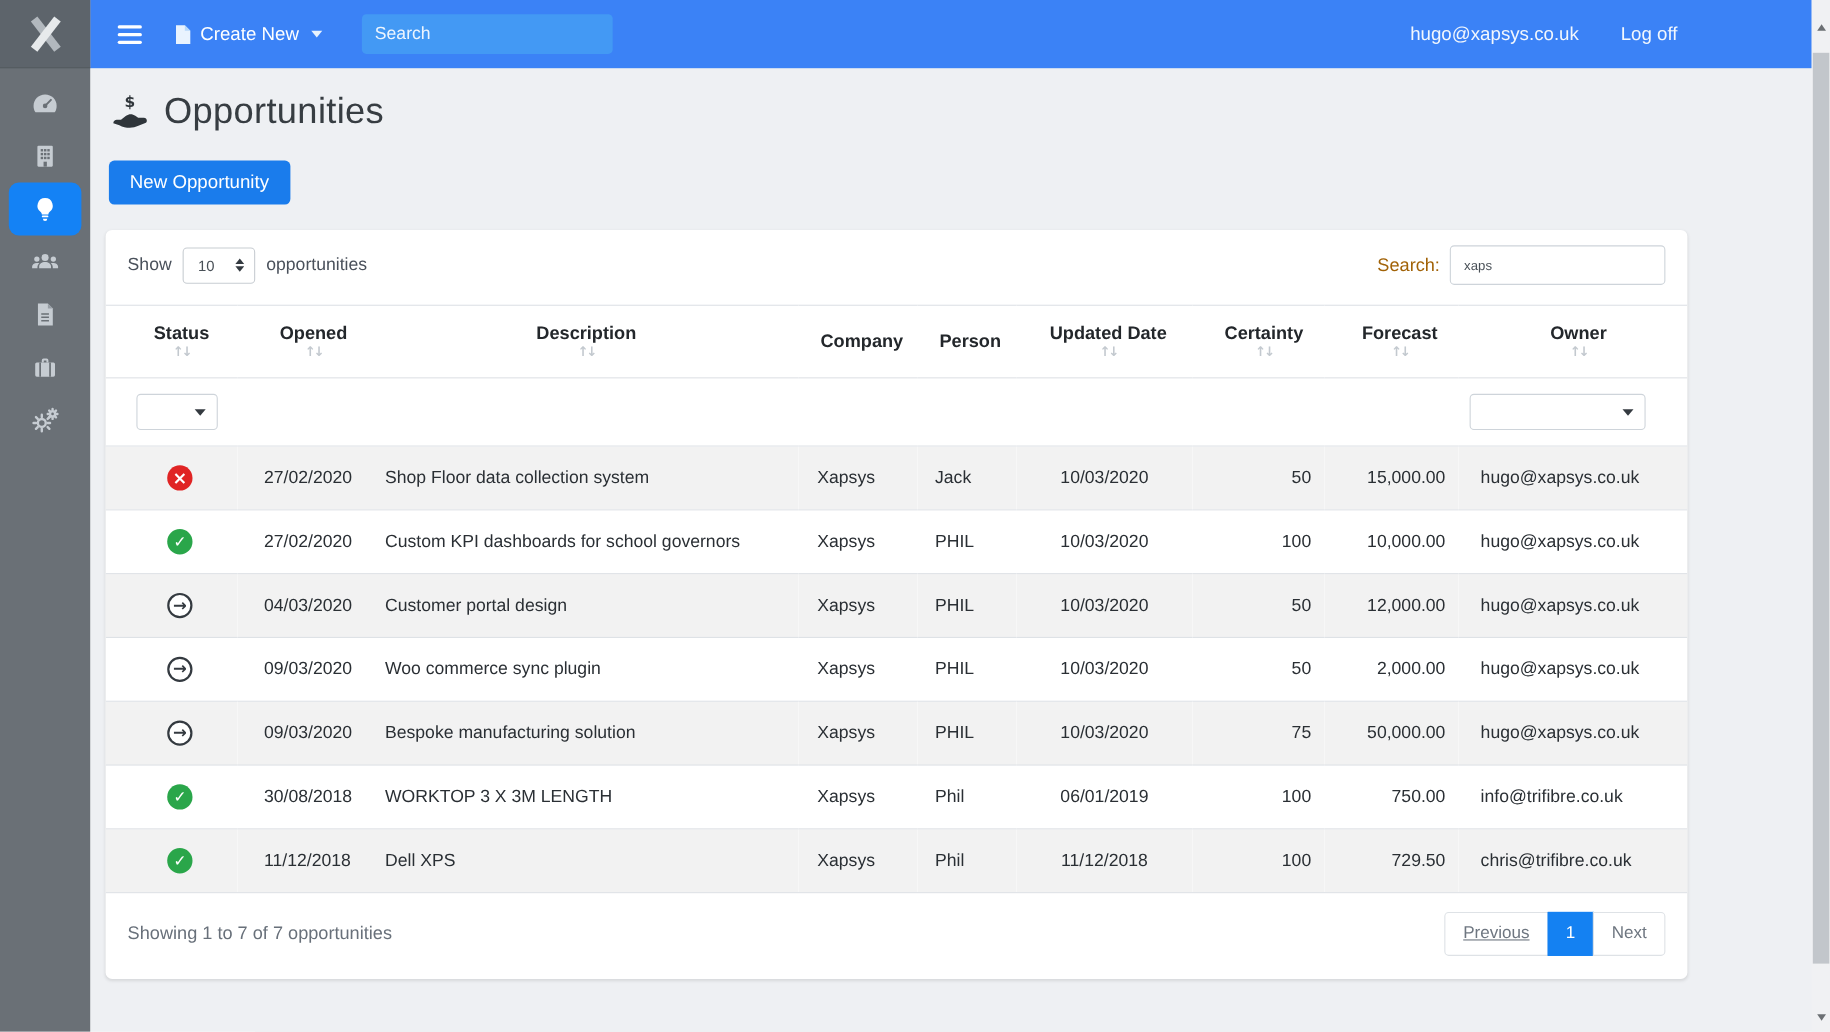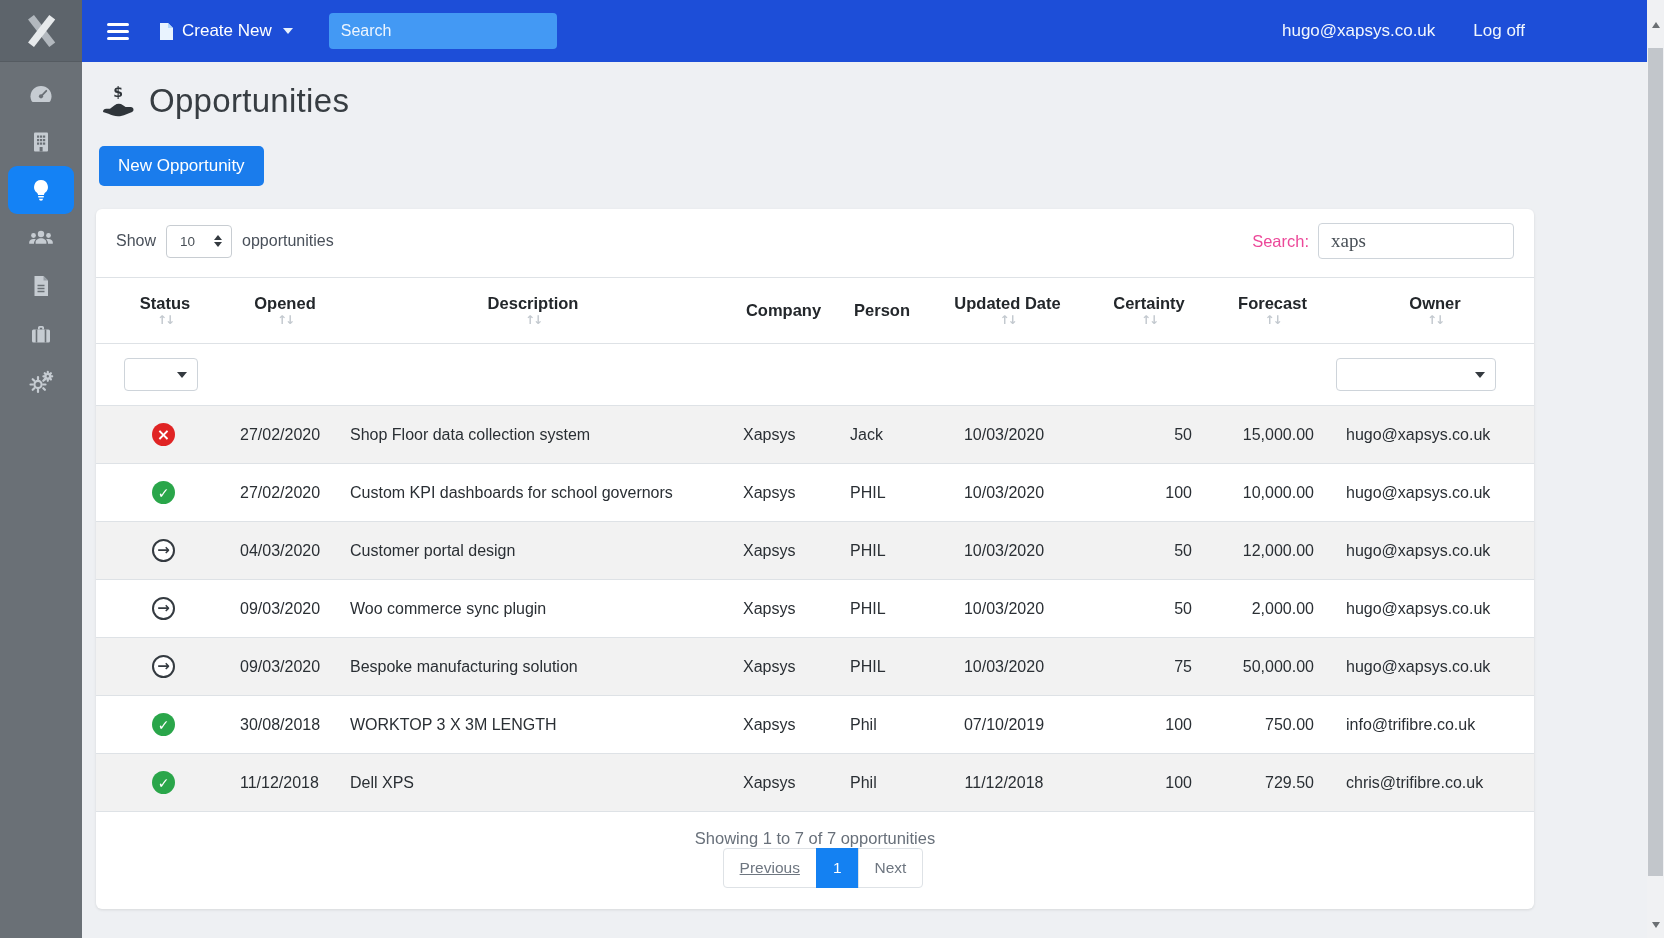--- a/index.html
+++ b/index.html
@@ -12,21 +12,21 @@
   
   .sidebar { position:absolute; left:0; top:0; width:82px; height:938px; background:#6a7076; z-index:3; }
   .logo-box { width:82px; height:62px; background:#5d646b; border-bottom:1px solid #555b61;
               display:flex; align-items:center; justify-content:center; }
   .side-nav { padding-top:8px; }
   .nav-item { height:48px; display:flex; align-items:center; justify-content:center; cursor:pointer; }
   .nav-item.active { background:#1482f5; margin:0 8px; border-radius:9px; }
 
   
   .main { position:absolute; left:82px; top:0; width:1565px; height:938px; display:flex; flex-direction:column; }
-  .topbar { height:62px; background:#1d4ed8; display:flex; align-items:center; padding:0 122px 0 25px; flex:0 0 auto; }
+  .topbar { height:62px; background:#3b82f6; display:flex; align-items:center; padding:0 122px 0 25px; flex:0 0 auto; }
   .hamburger { width:22px; display:flex; flex-direction:column; gap:4px; cursor:pointer; }
   .hamburger span { display:block; height:3px; background:#fff; border-radius:2px; }
   .create-new { display:flex; align-items:center; gap:8px; margin-left:30px; color:#fff; font-size:17px; cursor:pointer; }
   .caret-down { width:0; height:0; border-left:5px solid transparent; border-right:5px solid transparent; border-top:6px solid #e8f2fd; margin-left:3px; }
   .nav-search { margin-left:36px; width:228px; height:36px; background:#4399f4; border-radius:4px;
                 display:flex; align-items:center; padding:0 10px 0 12px; }
   .nav-search input { flex:1; background:transparent; border:none; outline:none; color:#fff; font-size:16px;
                       font-family:inherit; }
   .nav-search input::placeholder { color:rgba(255,255,255,.9); }
   .top-spacer { flex:1; }
@@ -45,23 +45,23 @@
 
   .panel-controls { display:flex; align-items:center; padding:14px 20px 18px; }
   .show-label, .show-suffix { font-size:16px; color:#49505a; }
   .page-size { margin:0 10px; width:66px; height:33px; border:1px solid #c8cdd2; border-radius:4px;
                display:flex; align-items:center; padding:0 9px 0 13px; cursor:pointer; }
   .page-size .val { font-size:13.5px; color:#495057; flex:1; }
   .stepper { display:flex; flex-direction:column; gap:2px; }
   .stepper .up { width:0;height:0;border-left:4px solid transparent;border-right:4px solid transparent;border-bottom:5px solid #343a40; }
   .stepper .down { width:0;height:0;border-left:4px solid transparent;border-right:4px solid transparent;border-top:5px solid #343a40; }
   .controls-spacer { flex:1; }
-  .search-label { font-size:16.5px; color:#ec4899; margin-right:9px; }
-  .table-search { width:196px; height:36px; border:1px solid #ced4da; border-radius:4px; font-family:Liberation Serif, serif;
-                  font-size:19px; color:#495057; padding:0 12px; outline:none; }
+  .search-label { font-size:16.5px; color:#a16207; margin-right:9px; }
+  .table-search { width:196px; height:36px; border:1px solid #ced4da; border-radius:4px; font-family:Liberation Sans, sans-serif;
+                  font-size:12px; color:#495057; padding:0 12px; outline:none; }
 
   
   .opps-table { width:100%; border-collapse:collapse; table-layout:fixed; }
   .opps-table th, .opps-table td { border-top:1px solid #dee2e6; padding:17px 10px; font-size:16px;
                                    text-align:left; vertical-align:middle; overflow:hidden; white-space:nowrap; }
   .opps-table thead th { font-weight:700; color:#23272b; font-size:16.5px; padding:16px 10px; cursor:pointer; }
   .th-wrap { display:flex; align-items:center; justify-content:space-between;flex-direction:column; }
   .sort-icon { font-size:12px; color:#c3c9cf; letter-spacing:-2px; font-family:"DejaVu Sans",sans-serif; }
 
   .opps-table th:nth-child(1){ width:120px; padding-left:28px; }
@@ -92,21 +92,21 @@
   .filter-row td { padding:14px 10px; }
   .filter-row td:first-child { padding-left:28px; }
   .filter-select { height:33px; border:1px solid #ced4da; border-radius:4px; background:#fff;
                    display:flex; align-items:center; justify-content:flex-end; padding-right:10px; cursor:pointer; }
   .filter-select.small { width:74px; }
   .filter-select.wide { width:160px; }
   .filter-select .tri { width:0; height:0; border-left:5px solid transparent; border-right:5px solid transparent;
                         border-top:6px solid #343a40; }
 
   
-  .panel-footer { border-top:1px solid #dee2e6; display:flex; align-items:center; padding:17px 20px 21px;flex-direction:column; }
+  .panel-footer { border-top:1px solid #dee2e6; display:flex; align-items:center; padding:17px 20px 21px; }
   .showing-text { font-size:16.5px; color:#68707a; }
   .footer-spacer { flex:1; }
   .pagination { display:flex; }
   .page-btn { border:1px solid #dee2e6; background:#fff; color:#6e7680; font-size:15.5px;
               padding:10px 16px; margin-left:-1px; cursor:pointer; }
   .page-btn:first-child { border-radius:4px 0 0 4px; margin-left:16px;text-decoration:underline; }
   .page-btn:last-child { border-radius:0 4px 4px 0; }
   .page-btn.active { background:#1481f2; border-color:#1481f2; color:#fff; padding:10px 16px; }
 
   .bottom-strip { flex:1; background:#f5f6f8; }
@@ -382,21 +382,21 @@
               <td class="c-certainty">75</td>
               <td class="c-forecast">50,000.00</td>
               <td class="c-owner">hugo@xapsys.co.uk</td>
             </tr>
             <tr>
               <td class="c-status"><span class="status-icon st-won">✓</span></td>
               <td class="c-opened">30/08/2018</td>
               <td class="c-description">WORKTOP 3 X 3M LENGTH</td>
               <td class="c-company">Xapsys</td>
               <td class="c-person">Phil</td>
-              <td class="c-updated_date">07/10/2019</td>
+              <td class="c-updated_date">06/01/2019</td>
               <td class="c-certainty">100</td>
               <td class="c-forecast">750.00</td>
               <td class="c-owner">info@trifibre.co.uk</td>
             </tr>
             <tr>
               <td class="c-status"><span class="status-icon st-won">✓</span></td>
               <td class="c-opened">11/12/2018</td>
               <td class="c-description">Dell XPS</td>
               <td class="c-company">Xapsys</td>
               <td class="c-person">Phil</td>

